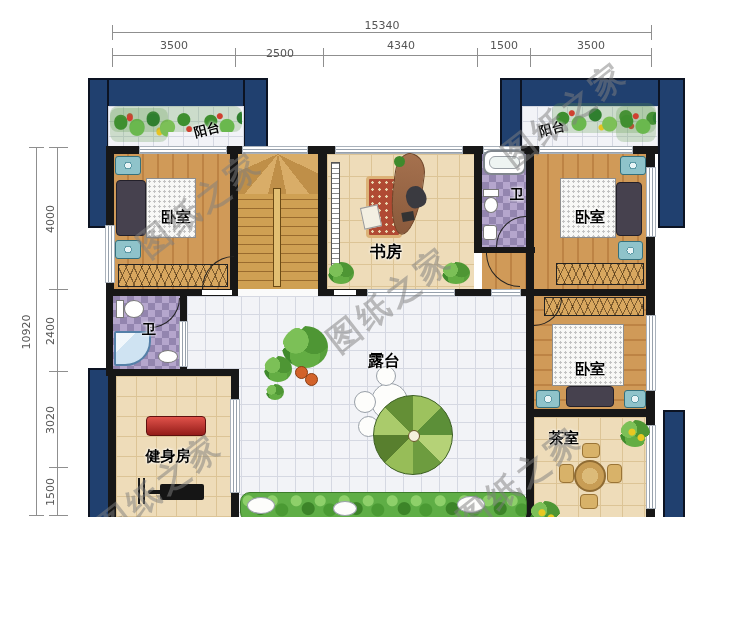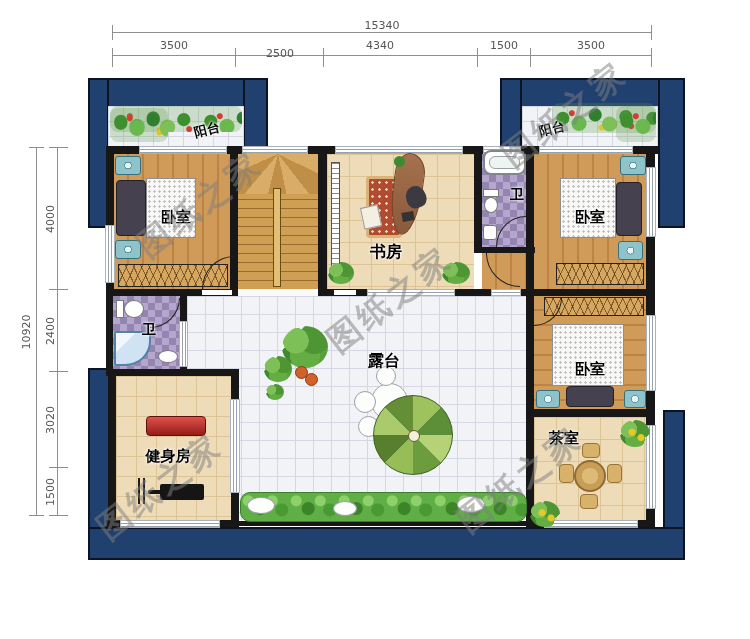--- a/index.html
+++ b/index.html
@@ -1,16 +1,16 @@
 <!DOCTYPE html>
 <html><head>
 <meta charset="utf-8">
 <style>
   html,body{margin:0;padding:0;background:#fff}
-  #canvas{position:relative;width:750px;height:639px;background:#fff;overflow:hidden;
+  #canvas{position:relative;width:750px;height:517px;background:#fff;overflow:hidden;
           font-family:"DejaVu Sans","Liberation Sans",sans-serif}
   .abs{position:absolute}
   .roof{position:absolute;background:#20406f;border:2px solid #0c1322;box-sizing:border-box}
   .wall{position:absolute;background:#171717}
   .winh{position:absolute;background:repeating-linear-gradient(180deg,#fff 0 2px,#97a1ac 2px 3px);box-shadow:0 0 0 1px #aab2bb}
   .winv{position:absolute;background:repeating-linear-gradient(90deg,#fff 0 2px,#97a1ac 2px 3px);box-shadow:0 0 0 1px #aab2bb}
   .wood{position:absolute;background:repeating-linear-gradient(90deg,#d09a58 0 13px,#bd8344 13px 15px)}
   .woodh{position:absolute;background:repeating-linear-gradient(180deg,#d09a58 0 13px,#bd8344 13px 15px)}
   .tile-light{position:absolute;background-color:#eedcb9;background-image:linear-gradient(#dcc496 1px,transparent 1px),linear-gradient(90deg,#dcc496 1px,transparent 1px);background-size:22px 22px}
   .tile-white{position:absolute;background-color:#f2f3f7;background-image:linear-gradient(#d5d8e2 1px,transparent 1px),linear-gradient(90deg,#d5d8e2 1px,transparent 1px);background-size:18px 18px}
@@ -93,21 +93,21 @@
   <div class="dim" style="left:382px;top:25px">15340</div>
   <div class="dimline" style="left:113px;top:55px;width:539px;height:1px"></div>
   <div class="dimline" style="left:112px;top:48px;width:1px;height:19px"></div>
   <div class="dimline" style="left:235px;top:48px;width:1px;height:19px"></div>
   <div class="dimline" style="left:323px;top:48px;width:1px;height:19px"></div>
   <div class="dimline" style="left:477px;top:48px;width:1px;height:19px"></div>
   <div class="dimline" style="left:530px;top:48px;width:1px;height:19px"></div>
   <div class="dimline" style="left:651px;top:48px;width:1px;height:19px"></div>
   <div class="dim" style="left:174px;top:45px">3500</div>
   <div class="dim" style="left:280px;top:53px">2500</div>
-  <div class="dim" style="left:380px;top:45px">4340</div>
+  <div class="dim" style="left:401px;top:45px">4340</div>
   <div class="dim" style="left:504px;top:45px">1500</div>
   <div class="dim" style="left:591px;top:45px">3500</div>
 
   <div class="dimline" style="left:36px;top:148px;width:1px;height:368px"></div>
   <div class="dimline" style="left:29px;top:147px;width:15px;height:1px"></div>
   <div class="dimline" style="left:29px;top:515px;width:15px;height:1px"></div>
   <div class="dimv" style="left:26px;top:332px">10920</div>
   <div class="dimline" style="left:57px;top:148px;width:1px;height:368px"></div>
   <div class="dimline" style="left:49px;top:147px;width:19px;height:1px"></div>
   <div class="dimline" style="left:49px;top:289px;width:19px;height:1px"></div>

